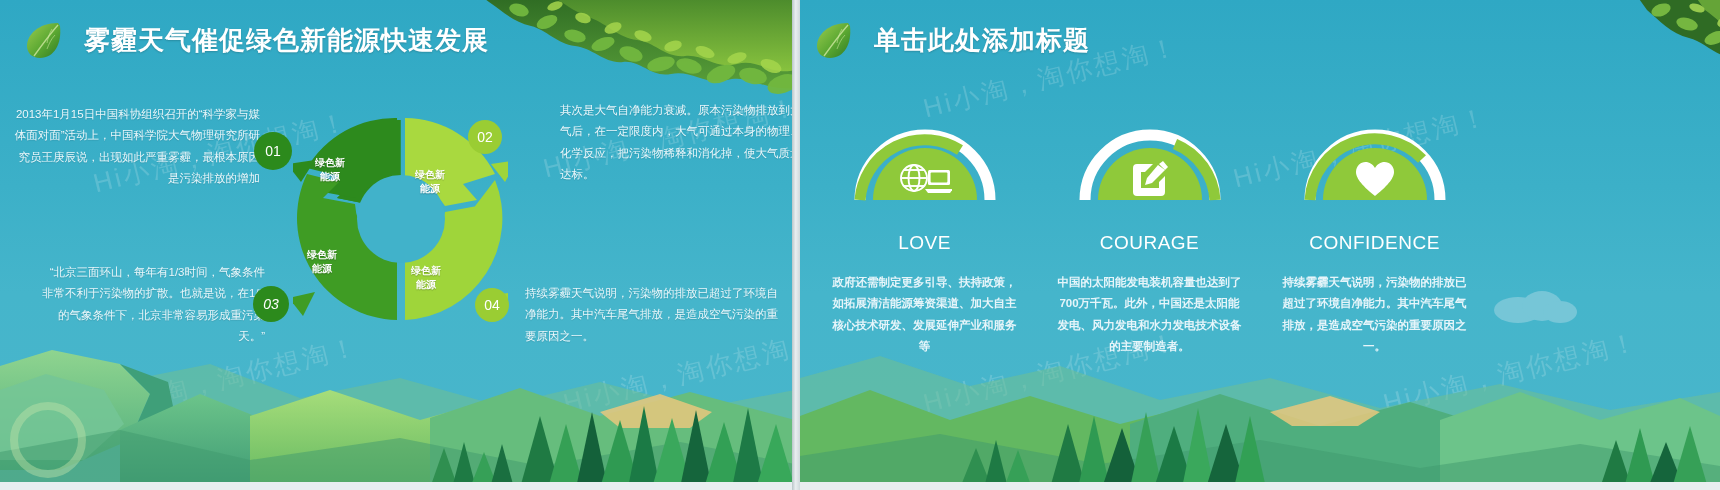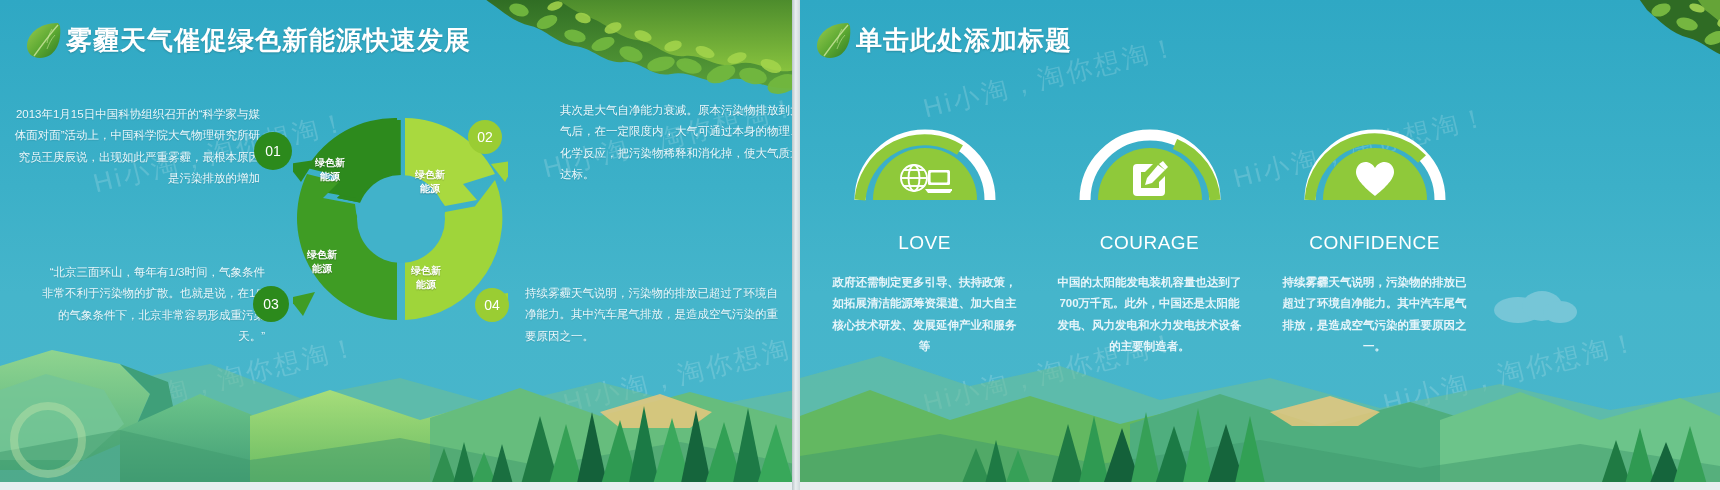--- a/index.html
+++ b/index.html
@@ -15,21 +15,21 @@
           background:linear-gradient(90deg,#b9c6c9 0%,#e9eef0 45%,#cfd9dc 100%);}
   .slide-bottom-bar{position:absolute;left:0;bottom:0;width:100%;height:8px;background:#e8eef0;}
 
   
   .foliage{position:absolute;top:0;height:105px;pointer-events:none;overflow:hidden;}
   .fol-left{right:0;top:-4px;width:330px;}
   .fol-right{right:0;top:-4px;width:300px;}
   .fol-canvas{position:absolute;right:0;top:0;}
 
   
-  .hdr{position:absolute;display:flex;align-items:center;}
+  .hdr{position:absolute;display:flex;align-items:center;gap:18px;}
   .hdr-left{left:22px;top:18px;}
   .hdr-right{left:812px;top:18px;}
   .leaf-ic{width:44px;height:44px;flex:0 0 auto;}
   .hdr-title{color:#ffffff;font-size:26px;font-weight:bold;letter-spacing:1px;
              text-shadow:0 1px 2px rgba(0,0,0,.18);white-space:nowrap;}
 
   
   .ltext{position:absolute;color:#eaf7fb;font-size:11.5px;line-height:1.85;
          text-shadow:0 1px 1px rgba(0,0,0,.12);}
   .t-tr{text-align:right;}
@@ -47,21 +47,21 @@
           text-shadow:0 1px 1px rgba(0,0,0,.25);}
   .sl1{left:22px;top:44px;}   
   .sl2{left:122px;top:56px;}  
   .sl3{left:14px;top:136px;}  
   .sl4{left:118px;top:152px;} 
 
   .bub{position:absolute;border-radius:50%;display:flex;align-items:center;
        justify-content:center;color:#ffffff;font-size:14px;font-weight:normal;}
   .b01{left:254px;top:132px;width:38px;height:38px;background:#2c8a1c;}
   .b02{left:468px;top:120px;width:34px;height:34px;background:#9acd33;}
-  .b03{left:253px;top:286px;width:36px;height:36px;background:#2c8a1c;}
+  .b03{left:253px;top:286px;width:36px;height:36px;background:#2c8a1c;font-style:italic;}
   .b04{left:475px;top:288px;width:34px;height:34px;background:#9acd33;}
 
   
   .gwrap{position:absolute;top:126px;left:812px;width:900px;display:flex;}
   .gcol{width:225px;display:flex;flex-direction:column;align-items:center;}
   .gauge{width:142px;height:78px;position:relative;}
   .gauge svg{display:block;}
   .gicon{position:absolute;left:0;right:0;bottom:6px;display:flex;
          align-items:center;justify-content:center;pointer-events:none;}
   .glabel{margin-top:28px;color:#ffffff;font-size:19px;letter-spacing:.5px;}

